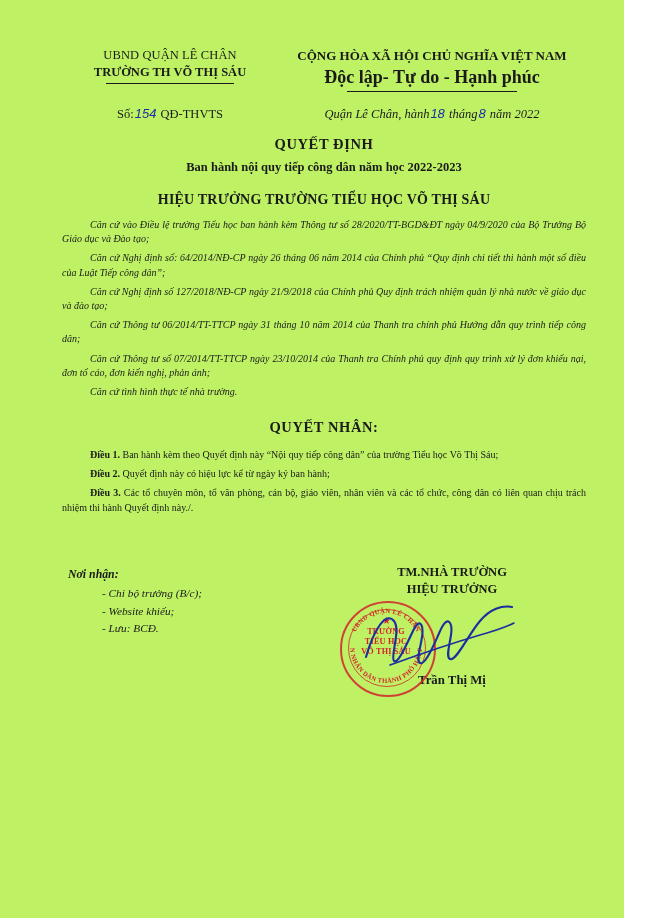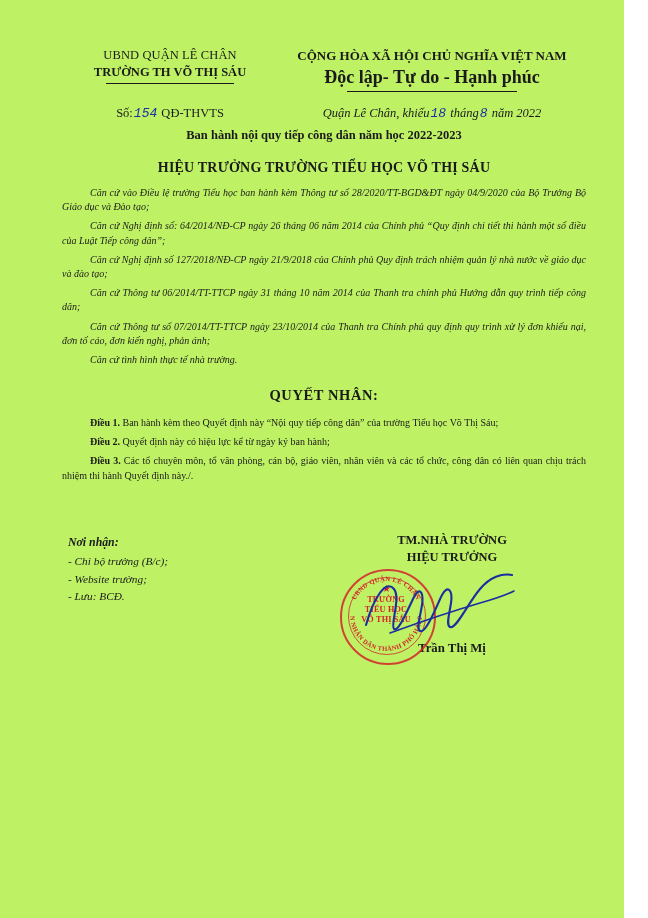--- a/index.html
+++ b/index.html
@@ -95,21 +95,21 @@
     font-size: 12.5px;
   }
   .numdate-right {
     flex: 1;
     text-align: center;
     font-size: 12.5px;
     font-style: italic;
   }
   .handwrite {
     color: #1c2fa0;
-    font-family: Liberation Mono, monospace;
+    font-family: Liberation Sans, sans-serif;
     font-style: italic;
     font-size: 13px;
     padding: 0 1px;
   }
 
   
   .title-main {
     text-align: center;
     font-size: 14.5px;
     font-weight: bold;
@@ -177,20 +177,21 @@
     font-size: 11.8px;
     margin-bottom: 2px;
   }
   .recipients ul {
     margin: 0;
     padding: 0;
     list-style: none;
   }
   .recipients li {
     font-style: italic;
+    margin-left: 34px;
   }
   .signature {
     flex: 1;
     text-align: center;
     position: relative;
   }
   .sig-line1 {
     font-size: 12.5px;
     font-weight: bold;
   }
@@ -290,26 +291,27 @@
         <div class="underline-mid"></div>
       </div>
     </div>
 
     <div class="numdate">
       <div class="numdate-left">
         <span>Số:</span><span class="handwrite">154</span>
         <span>QĐ-THVTS</span>
       </div>
       <div class="numdate-right">
-        <span>Quận Lê Chân, khiếu</span><span class="handwrite">18</span>
+        <span>Quận Lê Chân, hành</span><span class="handwrite">18</span>
         <span>tháng</span><span class="handwrite">8</span>
         <span>năm 2022</span>
       </div>
     </div>
 
+    <div class="title-main">QUYẾT ĐỊNH</div>
     <div class="title-sub">Ban hành nội quy tiếp công dân năm học 2022-2023</div>
     <div class="title-org">HIỆU TRƯỞNG TRƯỜNG TIỂU HỌC VÕ THỊ SÁU</div>
 
     <p class="para first ital">Căn cứ vào Điều lệ trường Tiểu học ban hành kèm Thông tư số  28/2020/TT-BGD&amp;ĐT ngày 04/9/2020 của Bộ Trưởng Bộ Giáo dục và Đào tạo;</p>
     <p class="para ital">Căn cứ Nghị định số: 64/2014/NĐ-CP ngày 26 tháng 06 năm 2014 của Chính phủ “Quy định chi tiết thi hành một số điều của Luật Tiếp công dân”;</p>
     <p class="para ital">Căn cứ Nghị định số 127/2018/NĐ-CP ngày 21/9/2018 của Chính phủ Quy định trách nhiệm quản lý nhà nước về giáo dục và đào tạo;</p>
     <p class="para ital">Căn cứ Thông tư 06/2014/TT-TTCP  ngày 31 tháng 10 năm 2014 của Thanh tra chính phủ Hướng dẫn quy trình tiếp công dân;</p>
     <p class="para ital">Căn cứ Thông tư số 07/2014/TT-TTCP ngày 23/10/2014 của Thanh tra Chính phủ quy định quy trình xử lý đơn khiếu nại, đơn tố cáo, đơn kiến nghị, phản ánh;</p>
     <p class="para ital">Căn cứ tình hình thực tế nhà trường.</p>
 
@@ -317,21 +319,21 @@
 
     <p class="para"><span class="dieu">Điều 1.</span><span> Ban hành kèm theo Quyết định này “Nội quy tiếp công dân” của trường Tiểu học Võ Thị Sáu;</span></p>
     <p class="para"><span class="dieu">Điều 2.</span><span> Quyết định này có hiệu lực kể từ ngày ký ban hành;</span></p>
     <p class="para"><span class="dieu">Điều 3.</span><span> Các tổ chuyên môn, tổ văn phòng, cán bộ, giáo viên, nhân viên và các tổ chức, công dân có liên quan chịu trách nhiệm thi hành Quyết định này./.</span></p>
 
     <div class="footer">
       <div class="recipients">
         <div class="recipients-title">Nơi nhận:</div>
         <ul>
           <li>- Chi bộ trưởng (B/c);</li>
-          <li>- Website trường;</li>
+          <li>- Website khiếu;</li>
           <li>- Lưu: BCĐ.</li>
         </ul>
       </div>
 
       <div class="signature">
         <div class="sig-line1">TM.NHÀ TRƯỜNG</div>
         <div class="sig-line2">HIỆU TRƯỞNG</div>
 
         <div class="stamp">
           <div class="stamp-outer"></div>

